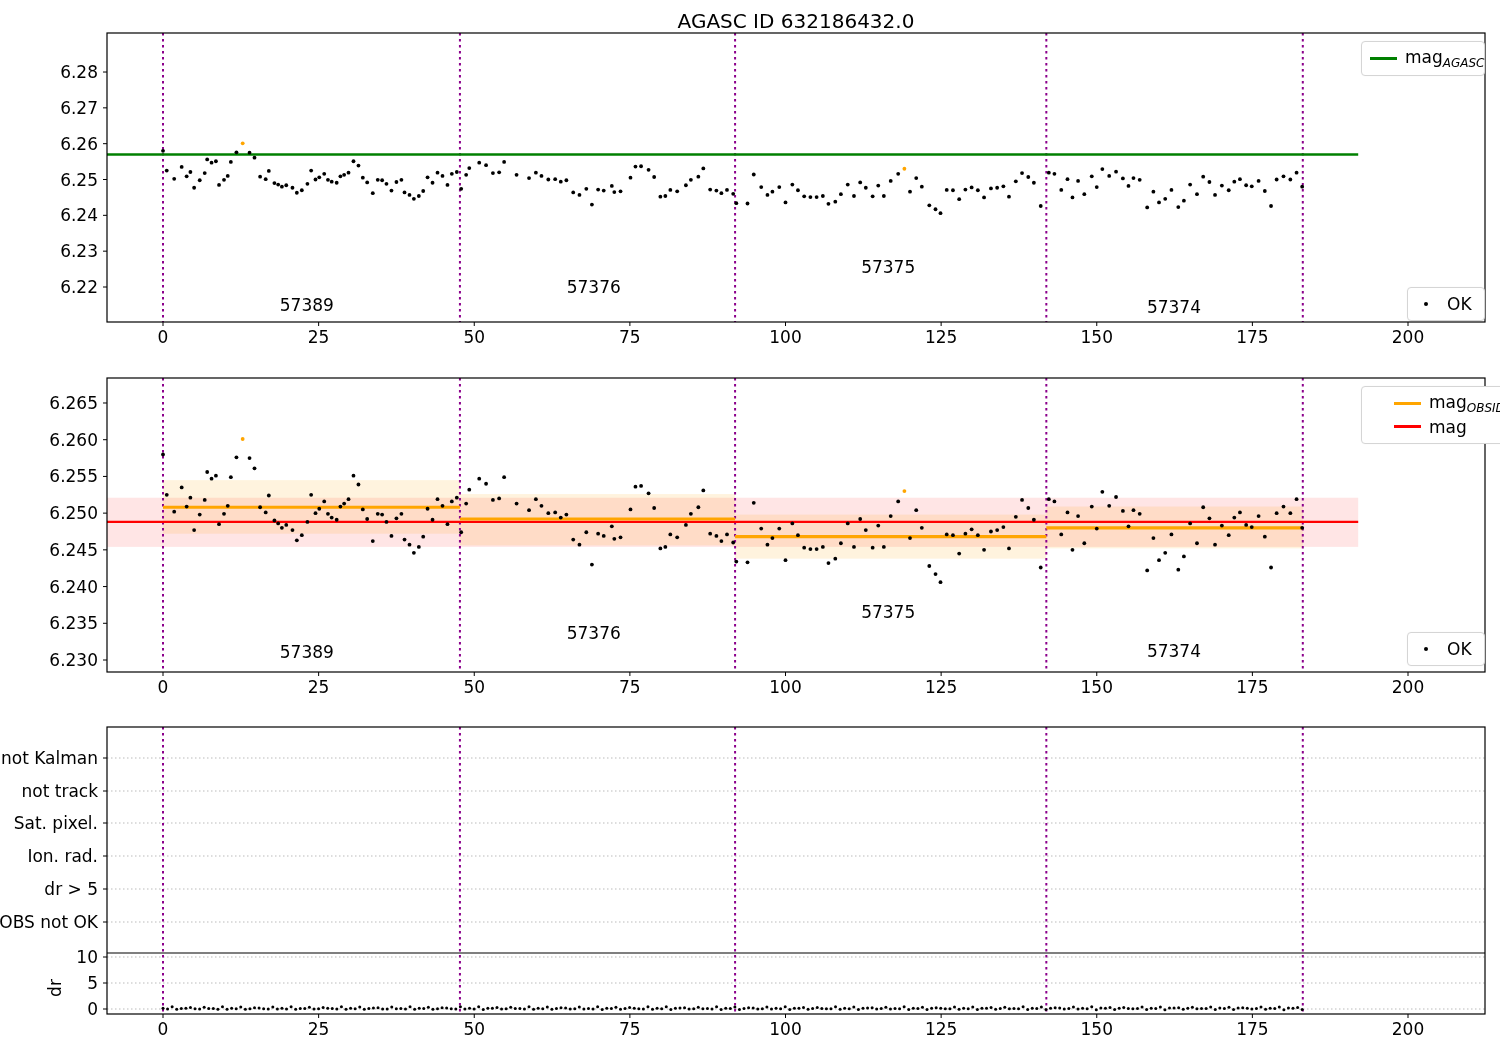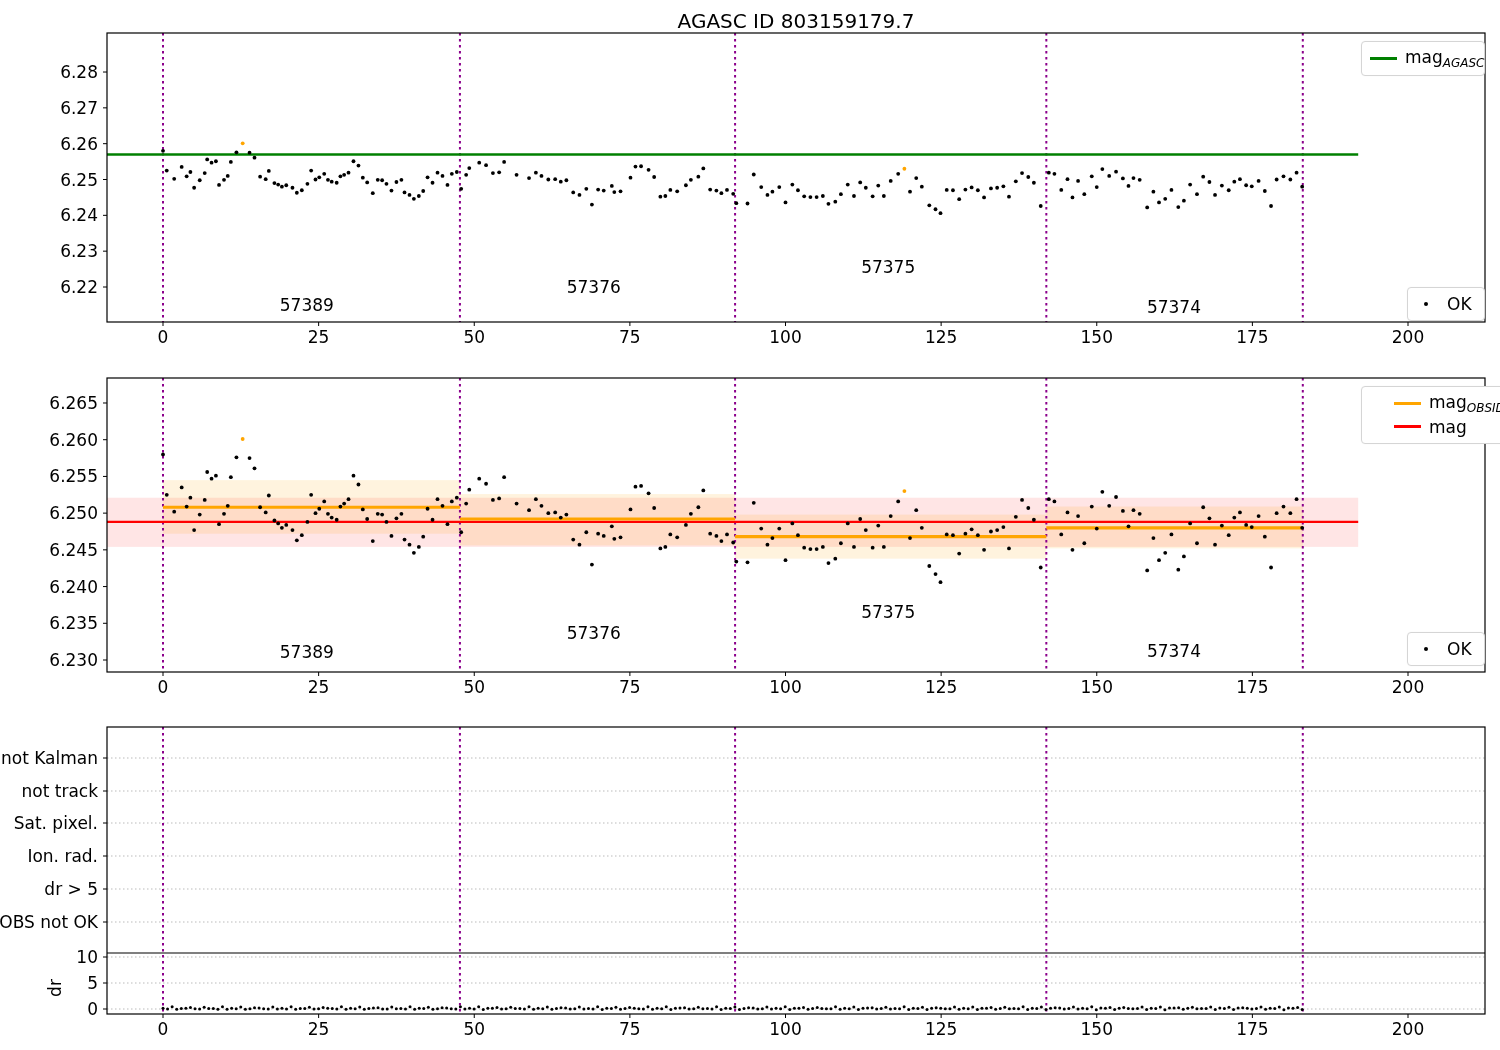--- a/index.html
+++ b/index.html
@@ -813,21 +813,21 @@
       <text x="941.125" y="1035" text-anchor="middle" font-size="17" fill="#000">125</text>
       <line x1="1096.75" y1="1014" x2="1096.75" y2="1018" stroke="#000" stroke-width="1"></line>
       <text x="1096.75" y="1035" text-anchor="middle" font-size="17" fill="#000">150</text>
       <line x1="1252.375" y1="1014" x2="1252.375" y2="1018" stroke="#000" stroke-width="1"></line>
       <text x="1252.375" y="1035" text-anchor="middle" font-size="17" fill="#000">175</text>
       <line x1="1408" y1="1014" x2="1408" y2="1018" stroke="#000" stroke-width="1"></line>
       <text x="1408" y="1035" text-anchor="middle" font-size="17" fill="#000">200</text>
       <text x="61" y="988" text-anchor="middle" font-size="17" fill="#000" transform="rotate(-90 61 988)">dr</text>
     </svg>
 
-  <div class="title" style="top:9px;">AGASC ID 803159179.7</div>
+  <div class="title" style="top:9px;">AGASC ID 632186432.0</div>
 
   <div class="legend" style="left:1361px;top:41px;width:104px;height:27px;">
     <div class="lg-row">
       <span class="lg-line" style="background:#008000"></span>
       <span class="lg-label"><span>mag</span><sub>AGASC</sub></span>
     </div>
   </div>
   <div class="legend" style="left:1407px;top:287px;width:58px;height:26px;">
     <div class="lg-row">
       <span class="lg-dot"></span>

